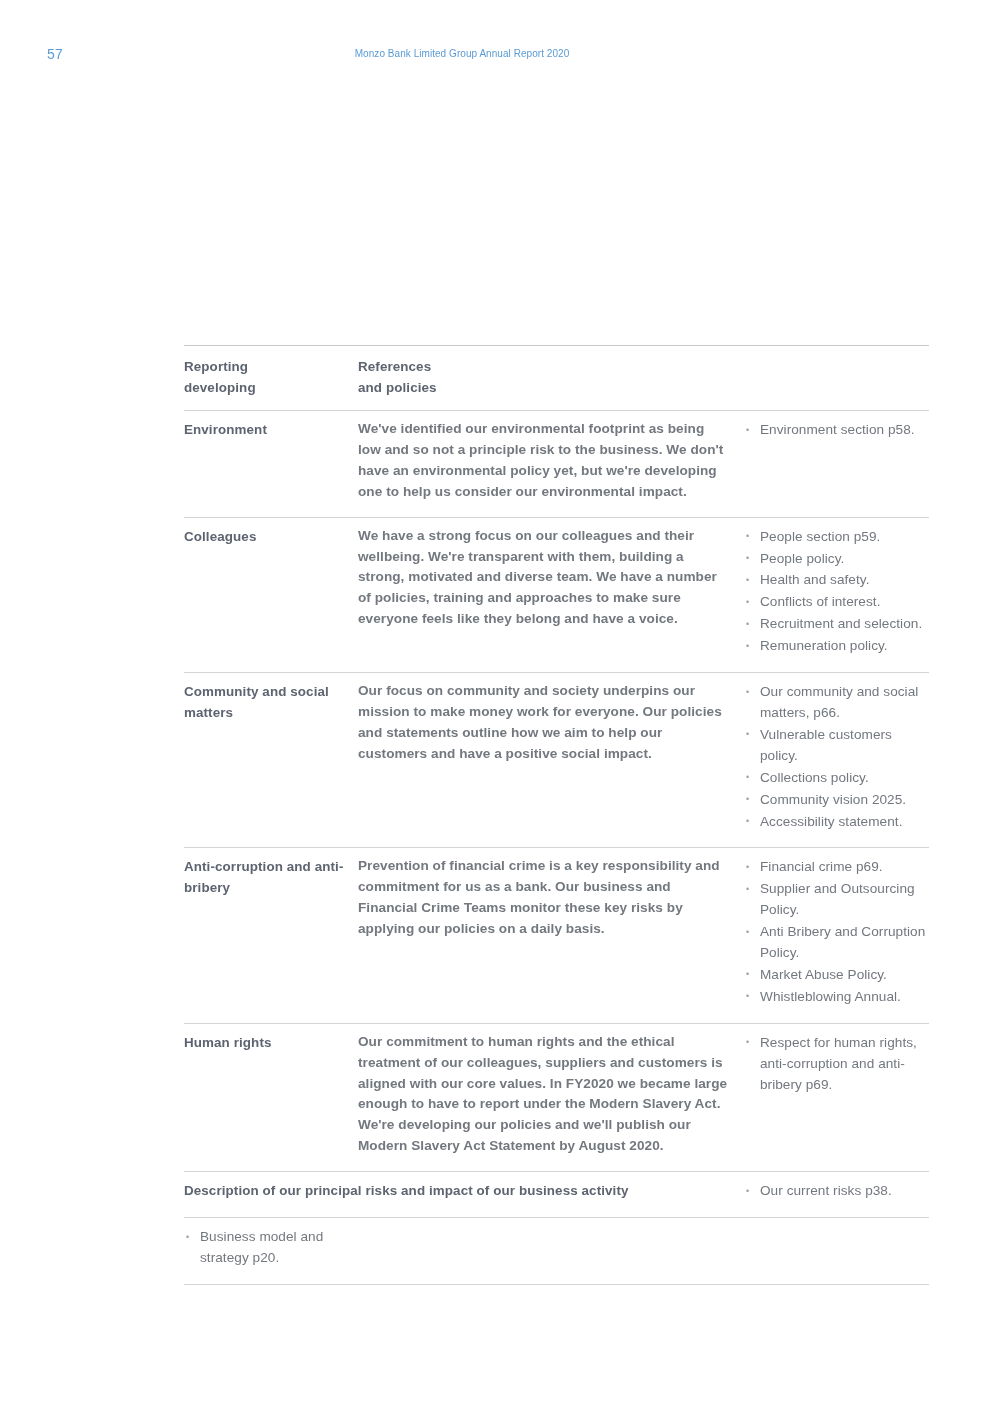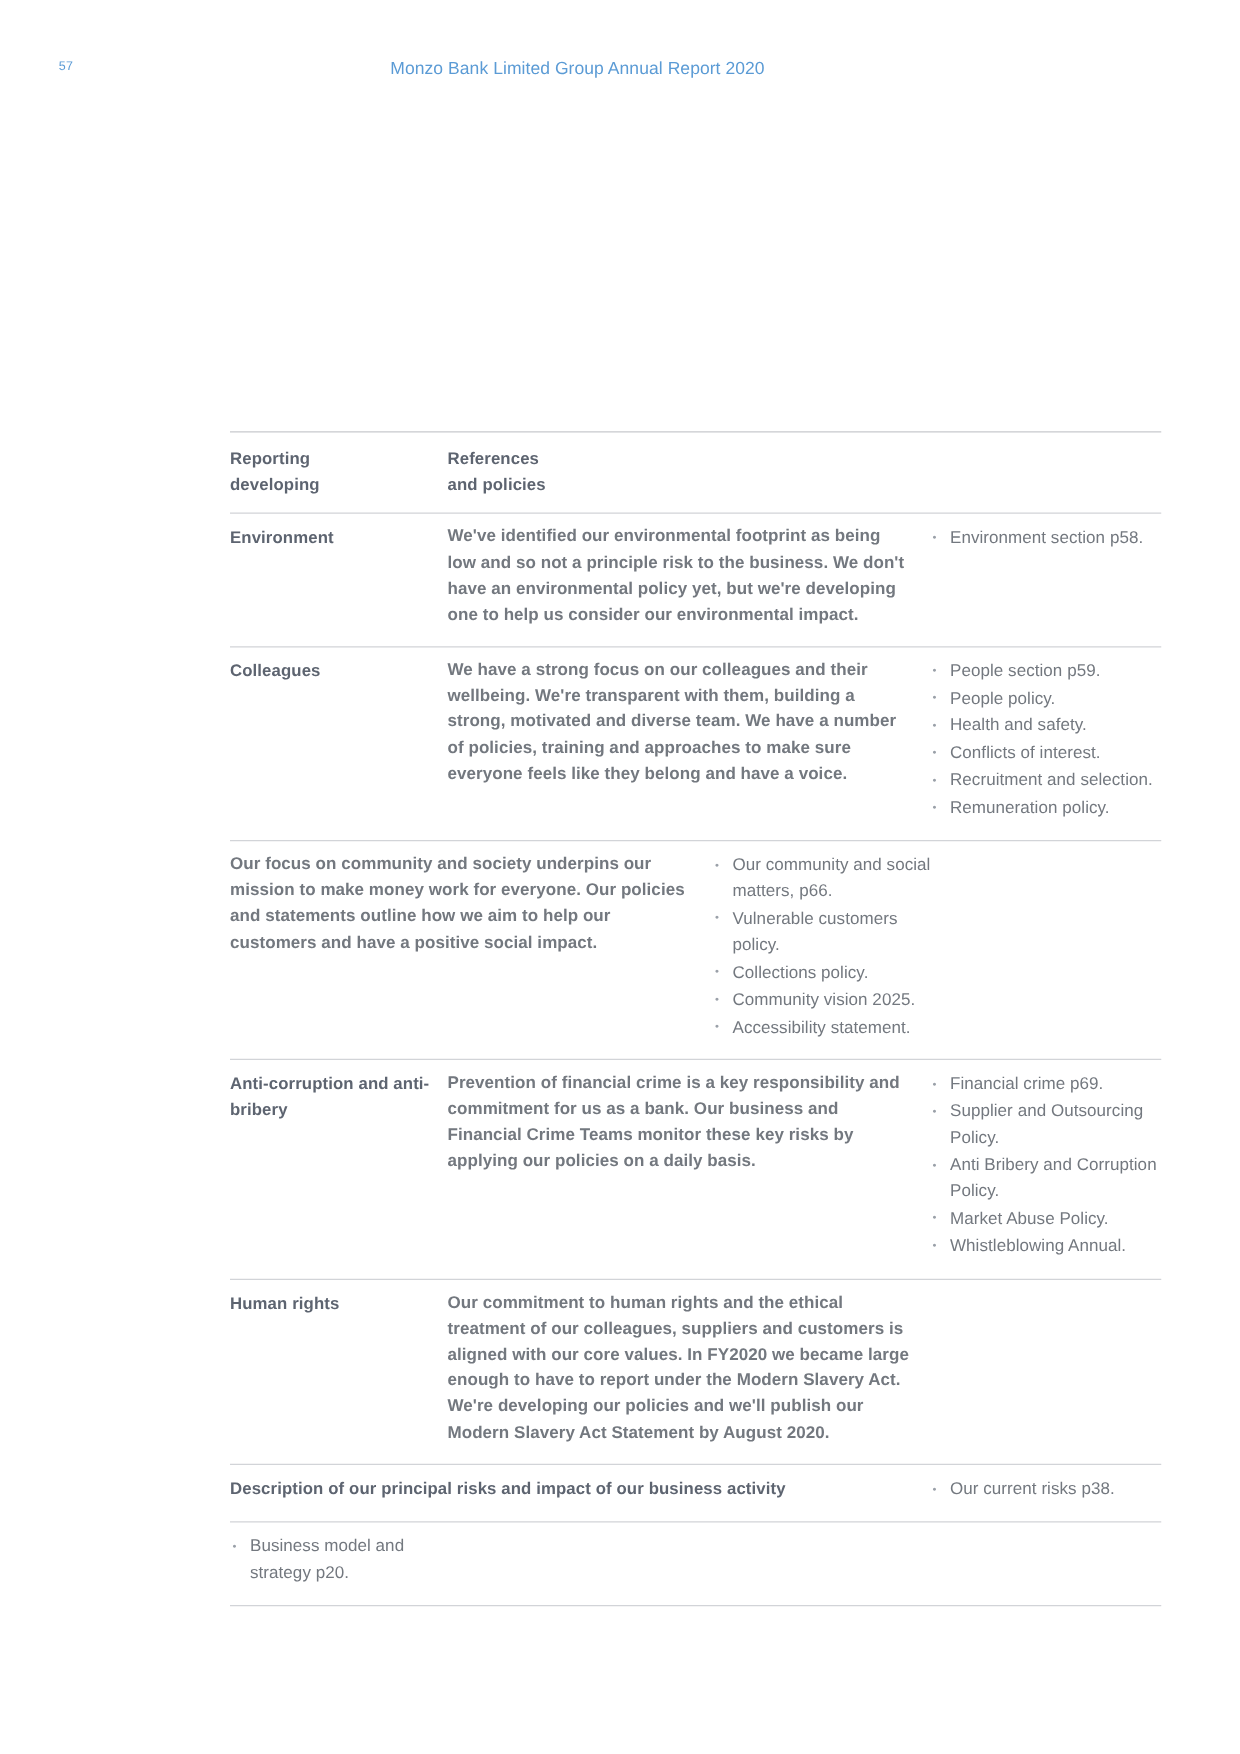--- a/index.html
+++ b/index.html
@@ -21,34 +21,34 @@
     position: absolute;
     top: 44px;
     left: 0;
     width: 992px;
     height: 20px;
   }
   .folio {
     position: absolute;
     left: 47px;
     top: 0;
-    font-size: 10px;
+    font-size: 14px;
     color: #5b9bd5;
     letter-spacing: .2px;
     line-height: 20px;
   }
   .running-title {
     position: absolute;
     left: 0;
     top: 0;
     width: 992px;
     text-align: center;
     padding-right: 68px;
     box-sizing: border-box;
-    font-size: 14px;
+    font-size: 10px;
     color: #5b9bd5;
     letter-spacing: .05px;
     line-height: 20px;
   }
 
   
   .table-wrap {
     position: absolute;
     left: 184px;
     top: 345px;
@@ -179,20 +179,23 @@
             <li>People policy.</li>
             <li>Health and safety.</li>
             <li>Conflicts of interest.</li>
             <li>Recruitment and selection.</li>
             <li>Remuneration policy.</li>
           </ul>
         </div>
       </div>
       <div class="rule"></div>
       <div class="row">
+        <div class="col-req">
+          <div class="req">Community and social matters</div>
+        </div>
         <div class="col-desc">
           <div class="desc">Our focus on community and society underpins our mission to make money work for everyone. Our policies and statements outline how we aim to help our customers and have a positive social impact.</div>
         </div>
         <div class="col-ref">
           <ul class="refs">
             <li>Our community and social matters, p66.</li>
             <li>Vulnerable customers policy.</li>
             <li>Collections policy.</li>
             <li>Community vision 2025.</li>
             <li>Accessibility statement.</li>
@@ -218,20 +221,25 @@
         </div>
       </div>
       <div class="rule"></div>
       <div class="row">
         <div class="col-req">
           <div class="req">Human rights</div>
         </div>
         <div class="col-desc">
           <div class="desc">Our commitment to human rights and the ethical treatment of our colleagues, suppliers and customers is aligned with our core values. In FY2020 we became large enough to have to report under the Modern Slavery Act. We're developing our policies and we'll publish our Modern Slavery Act Statement by August 2020.</div>
         </div>
+        <div class="col-ref">
+          <ul class="refs">
+            <li>Respect for human rights, anti-corruption and anti-bribery p69.</li>
+          </ul>
+        </div>
       </div>
       <div class="rule"></div>
       <div class="row">
         <div class="col-wide">
           <div class="req">Description of our principal risks and impact of our business activity</div>
         </div>
         <div class="col-ref">
           <ul class="refs">
             <li>Our current risks p38.</li>
           </ul>

